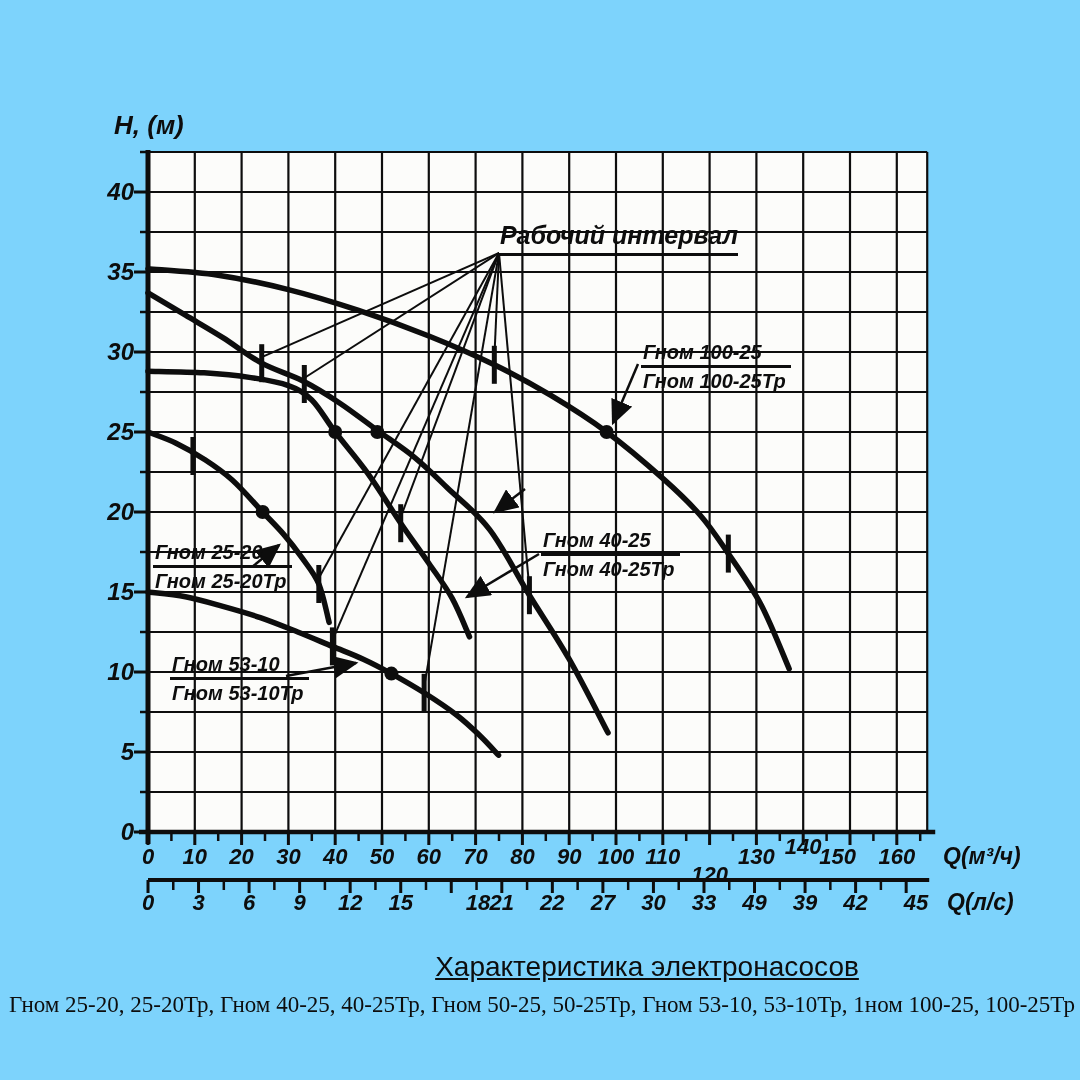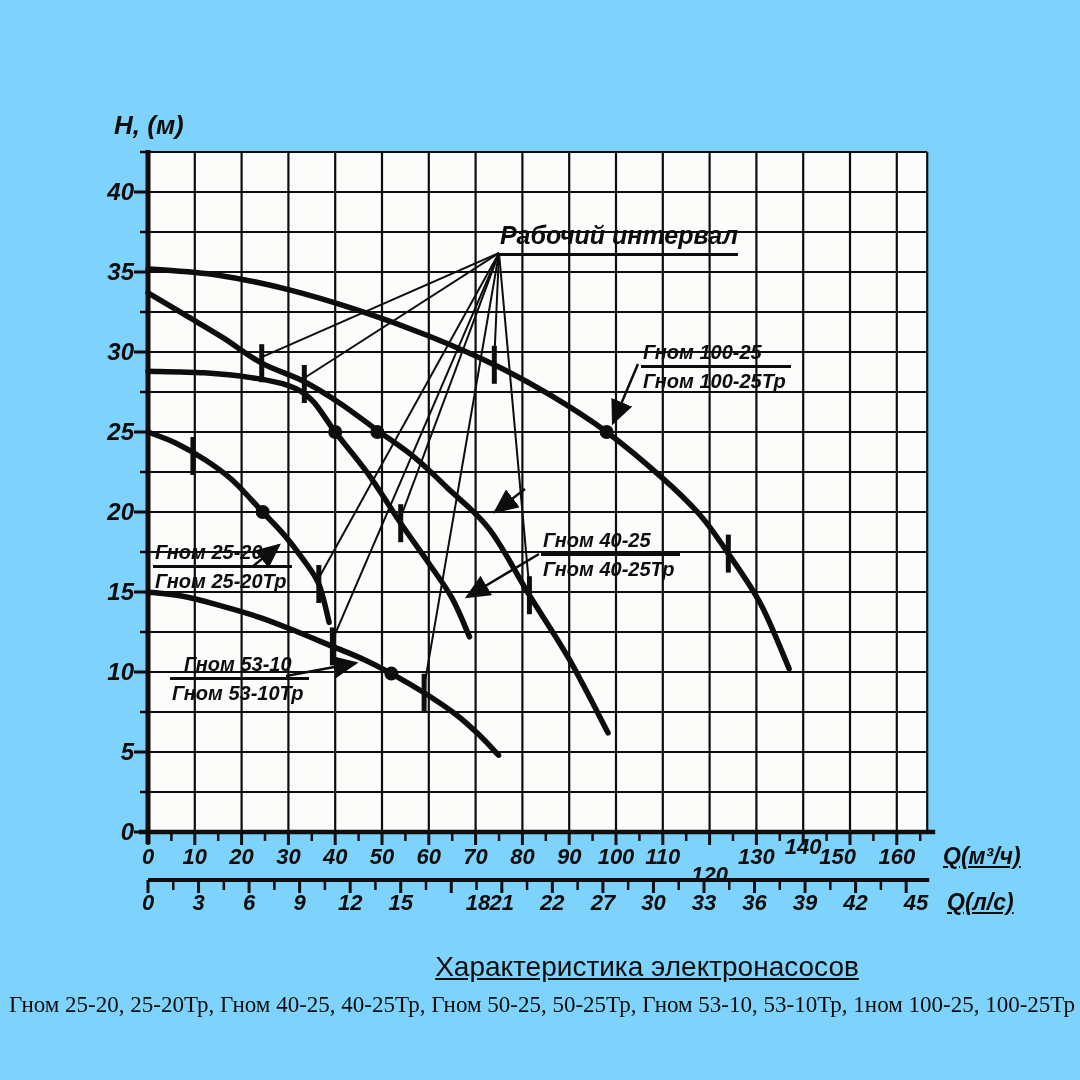--- a/index.html
+++ b/index.html
@@ -6,37 +6,37 @@
   #stage{position:relative;width:1080px;height:1080px;background:#7dd3fc;overflow:hidden;
          font-family:"Liberation Sans",sans-serif;color:#0d0d0d;}
   #chart-svg{position:absolute;left:0;top:0;}
   #labels-layer{position:absolute;left:0;top:0;width:1080px;height:1080px;}
   #labels-layer > div{position:absolute;}
 
   .num{position:absolute;font:italic 700 22px "Liberation Sans",sans-serif;color:#0d0d0d;
        text-align:center;width:44px;margin-left:-22px;white-space:nowrap;}
   .ynum{position:absolute;font:italic 700 24px "Liberation Sans",sans-serif;color:#0d0d0d;
         text-align:right;width:42px;white-space:nowrap;}
-  .axis-unit{font:italic 700 23px "Liberation Sans",sans-serif;white-space:nowrap;text-decoration:underline;}
+  .axis-unit{font:italic 700 23px "Liberation Sans",sans-serif;white-space:nowrap;}
   #y-axis-title{left:114px;top:110px;font:italic 700 26px "Liberation Sans",sans-serif;}
   #x-unit-1{left:943px;top:843px;}
   #x-unit-2{left:947px;top:889px;}
 
   #working-interval{left:499px;top:221px;width:239px;text-align:right;
       font:italic 700 25px "Liberation Sans",sans-serif;
       padding-bottom:3px;border-bottom:3px solid #0d0d0d;white-space:nowrap;}
 
   .pump-label{display:inline-block;font:italic 700 20px "Liberation Sans",sans-serif;white-space:nowrap;}
   .pump-label .l1{display:block;border-bottom:3px solid #0d0d0d;padding:0 5px 1px 2px;}
   .pump-label .l2{display:block;padding:2px 5px 0 2px;}
   .lbl-g25 {left:153px;top:541px;}
   .lbl-g40 {left:541px;top:529px;}
   .lbl-g50 {left:527px;top:462px;}
   .lbl-g100{left:641px;top:341px;}
-  .lbl-g53 {left:170px;top:653px;text-align:center;}
+  .lbl-g53 {left:170px;top:653px;}
 
   #chart-title{left:647px;top:951px;transform:translateX(-50%);
       font:400 28px "Liberation Sans",sans-serif;white-space:nowrap;text-decoration:underline;}
   #chart-subtitle{left:542px;top:992px;transform:translateX(-50%);
       font:400 23px "Liberation Serif",serif;white-space:nowrap;text-align:right;}
 </style>
 </head>
 <body>
 
 <div id="stage">
@@ -267,18 +267,18 @@
       <div class="num" style="left: 249.088px; top: 890px;">6</div>
       <div class="num" style="left: 299.632px; top: 890px;">9</div>
       <div class="num" style="left: 350.176px; top: 890px;">12</div>
       <div class="num" style="left: 400.72px; top: 890px;">15</div>
       <div class="num" style="left: 478px; top: 890px; font-style: italic;">18</div>
       <div class="num" style="left: 501.808px; top: 890px;">21</div>
       <div class="num" style="left: 552.352px; top: 890px;">22</div>
       <div class="num" style="left: 602.896px; top: 890px;">27</div>
       <div class="num" style="left: 653.44px; top: 890px;">30</div>
       <div class="num" style="left: 703.984px; top: 890px;">33</div>
-      <div class="num" style="left: 754.528px; top: 890px;">36</div>
+      <div class="num" style="left: 754.528px; top: 890px;">49</div>
       <div class="num" style="left: 805.072px; top: 890px;">39</div>
       <div class="num" style="left: 855.616px; top: 890px;">42</div>
       <div class="num" style="left: 906.16px; top: 890px; text-align: right;">45</div>
     </div>
 </div>
 
 </body></html>

